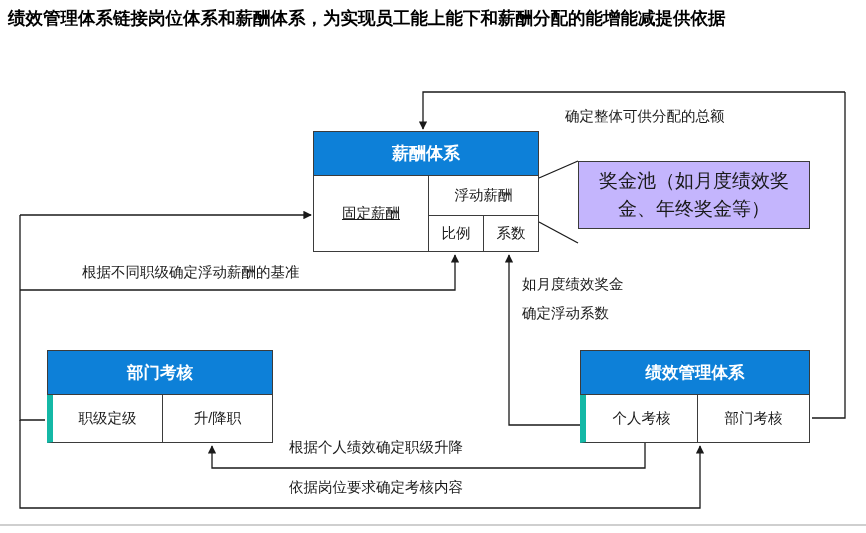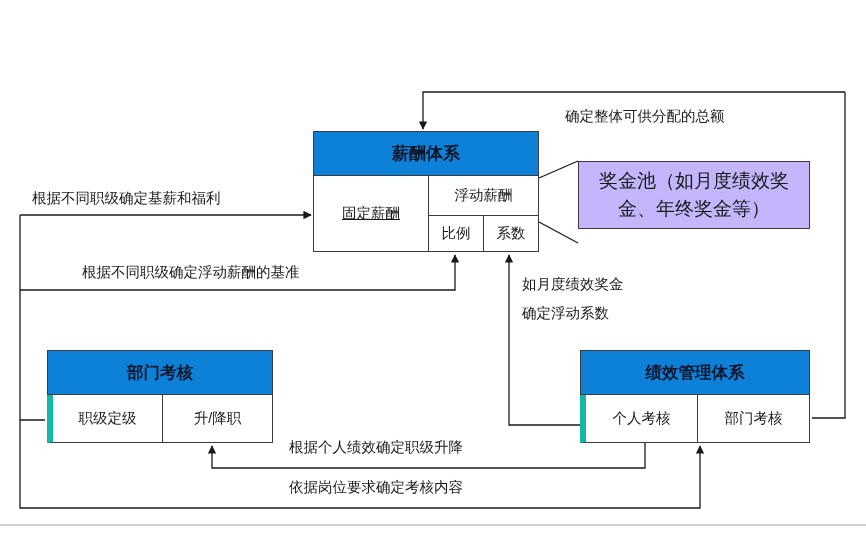--- a/index.html
+++ b/index.html
@@ -17,21 +17,21 @@
     position:absolute;left:8px;top:6px;width:845px;
     font-size:17.5px;font-weight:bold;color:#000;
     line-height:1.42;letter-spacing:0px;
   }
 
   .node{position:absolute;box-sizing:border-box;}
   .node .hdr{
     box-sizing:border-box;
     background:#0d80d8;
     border:1px solid #3b3b3b;
-    color:#0f172a;font-weight:bold;font-size:16.5px;
+    color:#ffffff;font-weight:bold;font-size:16.5px;
     display:flex;align-items:center;justify-content:center;
     width:100%;
   }
   .node .row{
     box-sizing:border-box;display:flex;width:100%;
     border-left:6px solid #14b8a6;border-right:1px solid #3b3b3b;
     border-bottom:1px solid #3b3b3b;
   }
   .node .cell{
     box-sizing:border-box;
@@ -102,20 +102,21 @@
   #bottom-rule{
     position:absolute;left:0;top:524px;width:866px;height:2px;
     background:#cfcfcf;
   }
 </style>
 </head>
 <body>
 
 <div id="stage">
 
+  <div class="title">绩效管理体系链接岗位体系和薪酬体系，为实现员工能上能下和薪酬分配的能增能减提供依据</div>
 
   <svg id="svg-layer" viewBox="0 0 866 533" xmlns="http://www.w3.org/2000/svg">
     <defs>
       <marker id="arrow" viewBox="0 0 10 10" refX="9" refY="5" markerWidth="6.5" markerHeight="6.5" orient="auto-start-reverse">
         <path d="M 0 0 L 10 5 L 0 10 z" fill="#1a1a1a"></path>
       </marker>
     </defs>
 
     <g stroke="#1a1a1a" stroke-width="1.3" fill="none">
 
@@ -165,21 +166,20 @@
   </div>
 
   <div class="node" id="perf-system">
     <div class="hdr">绩效管理体系</div>
     <div class="row">
       <div class="cell">个人考核</div>
       <div class="cell divider">部门考核</div>
     </div>
   </div>
 
-  <div class="edge-label" id="label-base-pay">根据不同职级确定基薪和福利</div>
   <div class="edge-label" id="label-float-base">根据不同职级确定浮动薪酬的基准</div>
   <div class="edge-label" id="label-total-amount">确定整体可供分配的总额</div>
   <div class="edge-label" id="label-coef-1">如月度绩效奖金</div>
   <div class="edge-label" id="label-coef-2">确定浮动系数</div>
   <div class="edge-label" id="label-rank-change">根据个人绩效确定职级升降</div>
   <div class="edge-label" id="label-assess-content">依据岗位要求确定考核内容</div>
 
   <div id="bottom-rule"></div>
 </div>
 

